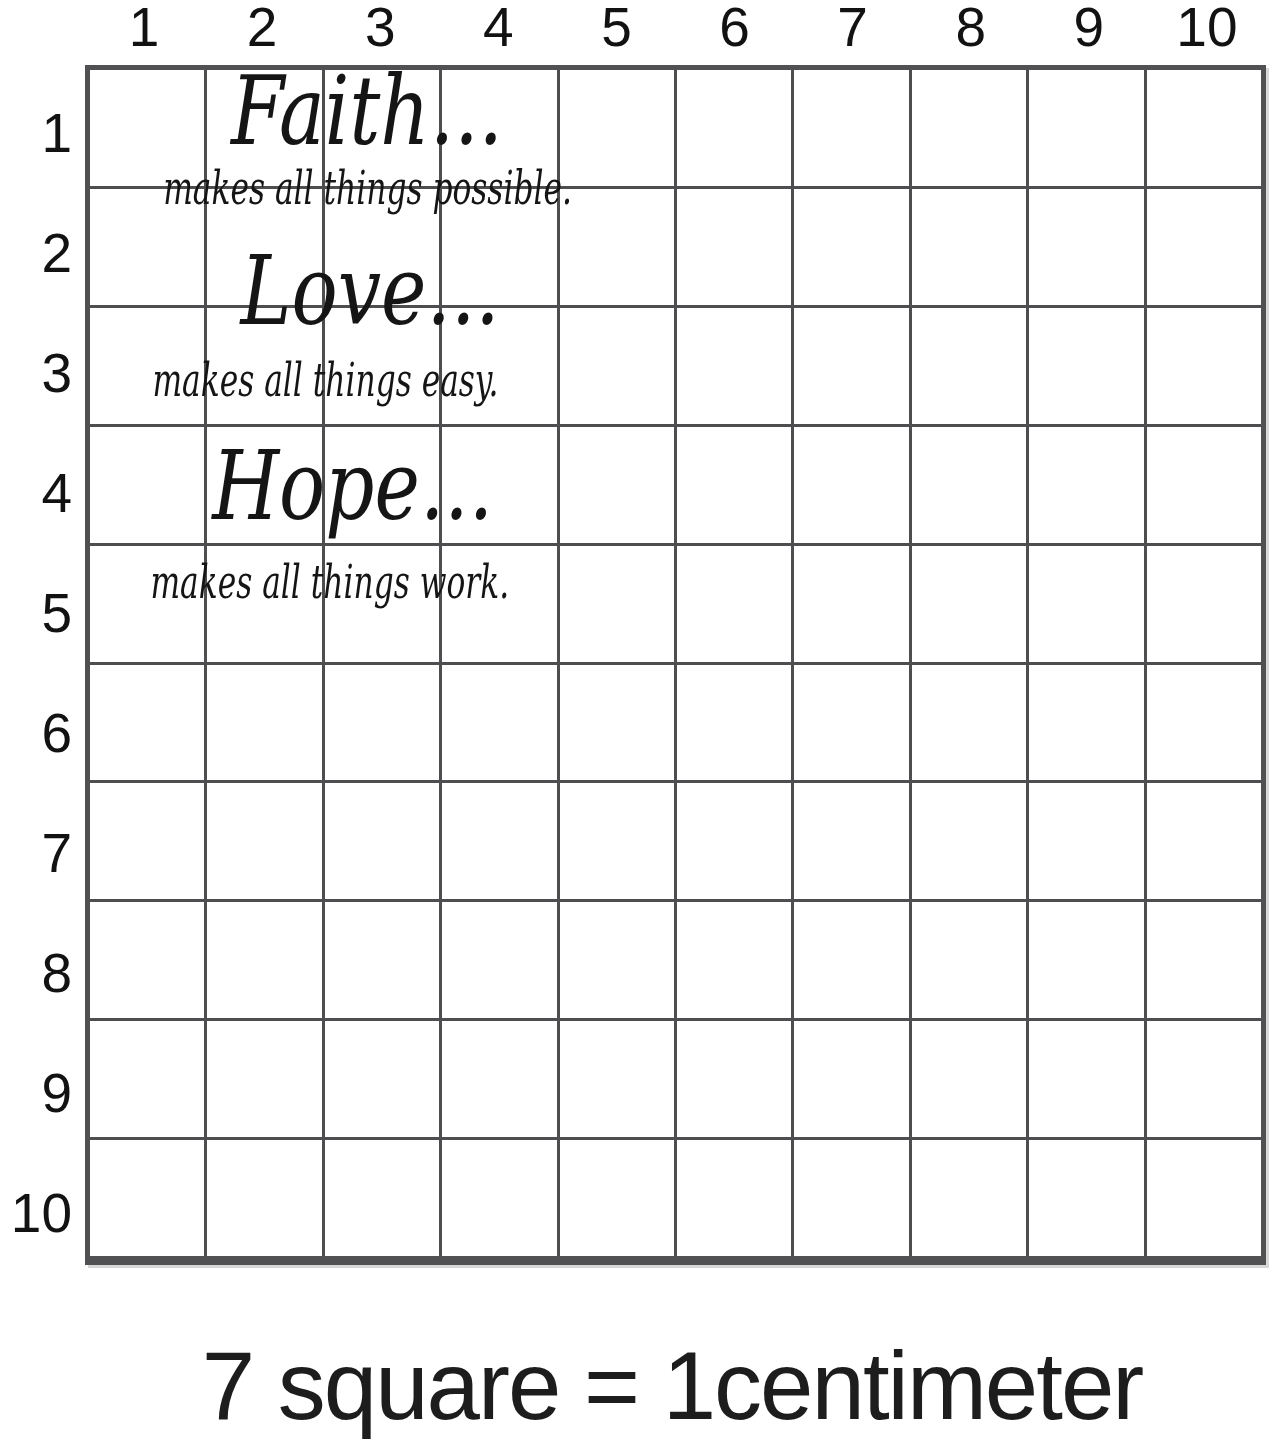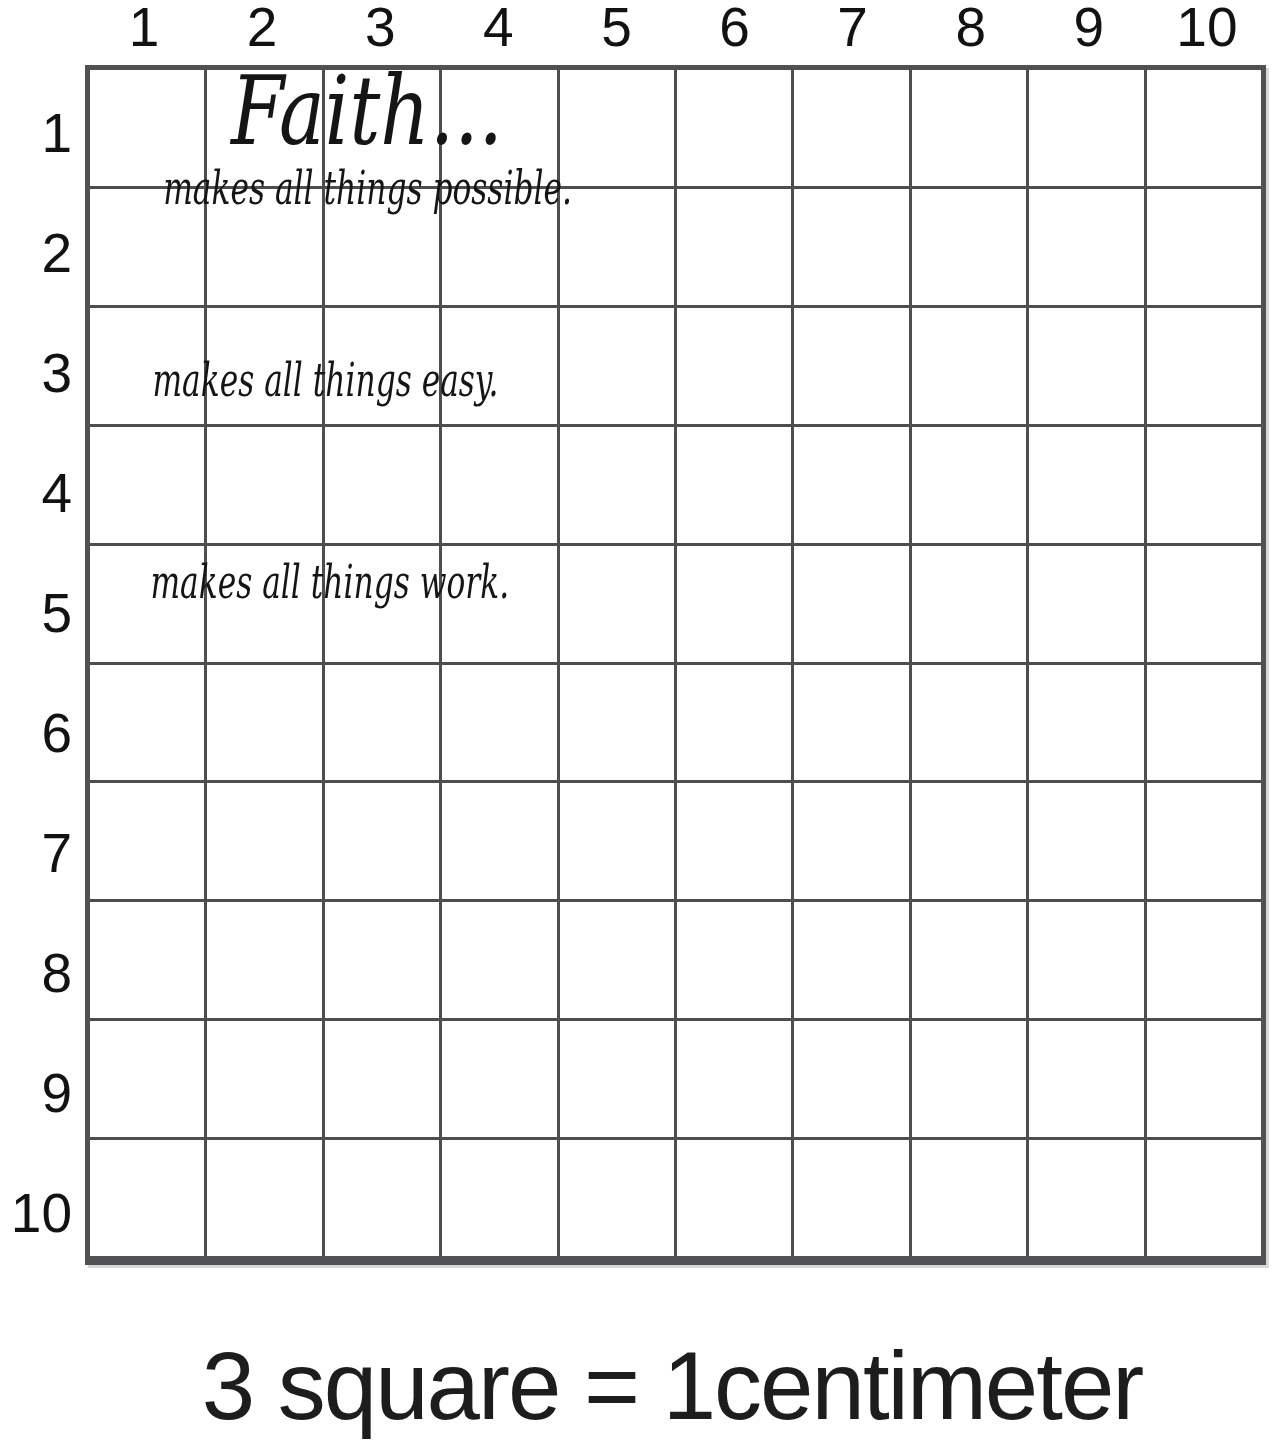--- a/index.html
+++ b/index.html
@@ -244,23 +244,29 @@
       <div class="cell"></div>
     </div>
 
   <div class="q-word" id="q0w">
     <span class="squeeze">Faith...</span>
   </div>
   <div class="q-line" id="q0l">
     <span class="squeeze">makes all things possible.</span>
   </div>
 
+  <div class="q-word" id="q1w">
+    <span class="squeeze">Love...</span>
+  </div>
   <div class="q-line" id="q1l">
     <span class="squeeze">makes all things easy.</span>
   </div>
 
+  <div class="q-word" id="q2w">
+    <span class="squeeze">Hope...</span>
+  </div>
   <div class="q-line" id="q2l">
     <span class="squeeze">makes all things work.</span>
   </div>
 
-  <div id="caption">3 square = 1centimeter</div>
+  <div id="caption">7 square = 1centimeter</div>
 
 </div>
 
 </body></html>

